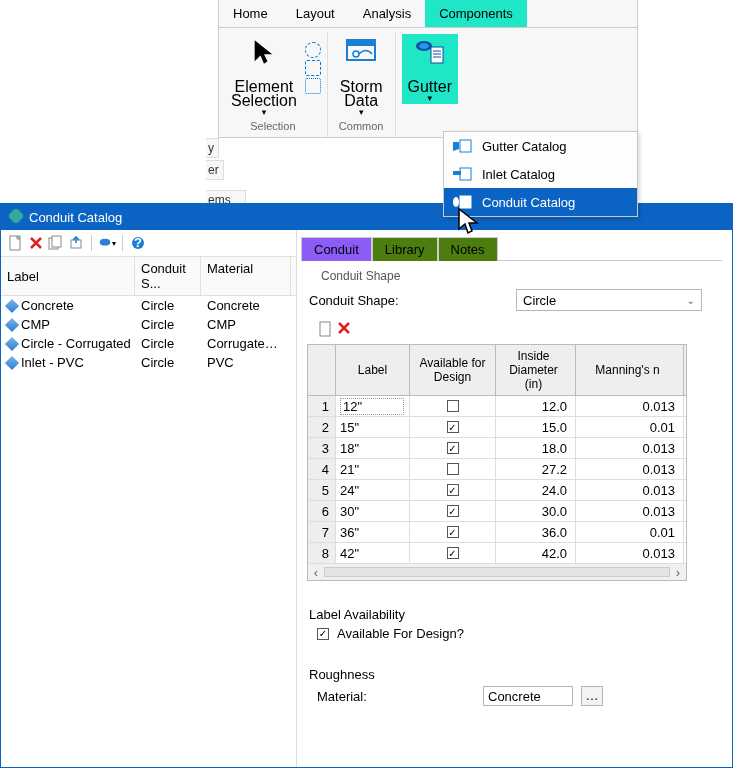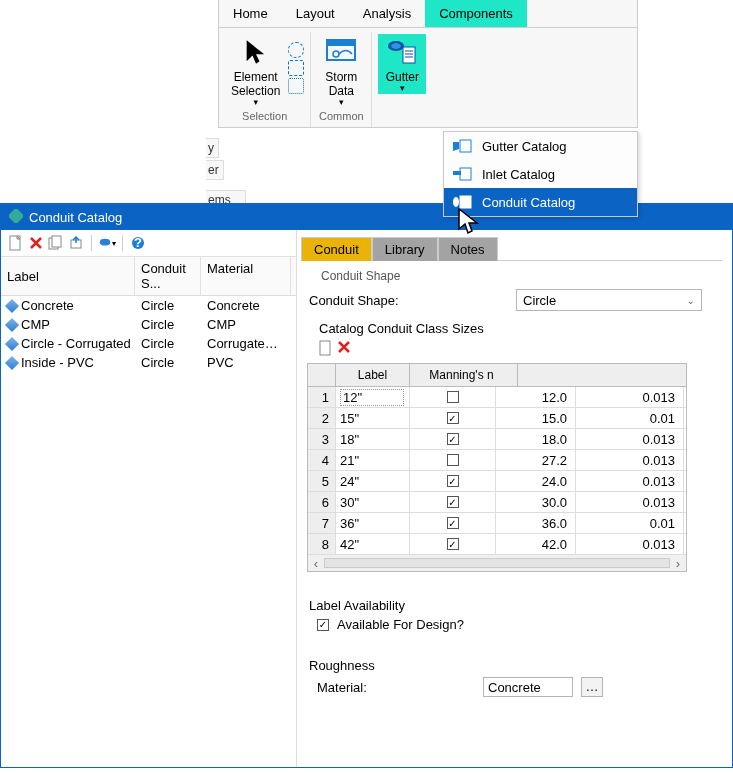--- a/index.html
+++ b/index.html
@@ -10,21 +10,21 @@
   .ribbon-tabs { display: flex; height: 28px; align-items: stretch; border-bottom: 1px solid #ccc; }
   .ribbon-tab { padding: 4px 14px; cursor: pointer; display: flex; align-items: center; }
   .ribbon-tab.active { background: #1fe6c6; color: #000; }
   .ribbon-body { display: flex; padding: 4px 0 0 0; }
   .ribbon-group { border-right: 1px solid #ddd; padding: 2px 6px 2px 6px; display: flex; flex-direction: column; align-items: center; }
   .ribbon-group-label { font-size: 11px; color: #666; text-align: center; padding: 2px 0 3px; }
   .ribbon-btns { display: flex; align-items: flex-start; }
   .ribbon-btn { display: flex; flex-direction: column; align-items: center; padding: 2px 6px; cursor: pointer; min-width: 48px; }
   .ribbon-btn.active { background: #1fe6c6; }
   .ribbon-btn .icon { width: 32px; height: 32px; display: flex; align-items: center; justify-content: center; }
-  .ribbon-btn .lbl { text-align: center; line-height: 14px; margin-top: 2px; font-size: 12px; }
+  .ribbon-btn .lbl { text-align: center; line-height: 14px; margin-top: 12px; font-size: 16px; }
   .ribbon-btn .drop { font-size: 9px; line-height: 8px; }
 
   
   .sel-small { display: flex; flex-direction: column; gap: 2px; padding-top: 8px; margin-left: 2px; }
   .sel-small div { width: 16px; height: 16px; border: 1px dashed #0078d4; border-radius: 2px; }
   .sel-small div.circle { border-radius: 50%; }
 
   
   .catalog-menu { position: absolute; left: 443px; top: 131px; width: 195px; background: #fdfdfd; border: 1px solid #c9c9c9; box-shadow: 2px 2px 4px rgba(0,0,0,0.15); z-index: 5; }
   .catalog-menu-item { display: flex; align-items: center; padding: 6px 8px; gap: 10px; cursor: pointer; }
@@ -47,22 +47,22 @@
   .list-rows { flex: 1; overflow: auto; }
   .list-row { display: flex; }
   .list-row > div { padding: 2px 6px; overflow: hidden; white-space: nowrap; text-overflow: ellipsis; }
   .col-label { width: 134px; display: flex; align-items: center; gap: 4px; }
   .col-shape { width: 66px; }
   .col-mat { width: 90px; }
   .diamond { width: 10px; height: 10px; transform: rotate(45deg); background: linear-gradient(135deg,#7fb3e6,#2b7fd6); display: inline-block; flex-shrink: 0; }
 
   .right-pane { flex: 1; padding: 6px 10px 10px 4px; overflow: hidden; }
   .rp-tabs { display: flex; gap: 0; border-bottom: 1px solid #ccc; }
-  .rp-tab { padding: 4px 12px; border: 1px solid #ccc; border-bottom: none; background: #a3a3a3; cursor: pointer; position: relative; top: 1px; }
-  .rp-tab.active { background: #eab308; }
+  .rp-tab { padding: 4px 12px; border: 1px solid #ccc; border-bottom: none; background: #4d7c0f; cursor: pointer; position: relative; top: 1px; }
+  .rp-tab.active { background: #8b5cf6; }
   .fieldset { margin-top: 8px; }
   .fld-label { color: #555; font-size: 12px; }
   .form-row { display: flex; align-items: center; margin: 6px 0 10px 8px; gap: 28px; }
   .select { width: 186px; height: 22px; border: 1px solid #b5b5b5; background: #fff; display: flex; align-items: center; justify-content: space-between; padding: 0 6px; cursor: pointer; }
   .select .arrow { font-size: 10px; color: #666; }
 
   
   .sizes-section { margin-top: 4px; }
   .sizes-title { margin: 8px 0 4px 18px; }
   .sizes-tools { margin-left: 18px; display: flex; gap: 4px; }
@@ -282,21 +282,21 @@
             <div class="col-label">
               <span class="diamond"></span>
               <span>Circle - Corrugated ...</span>
             </div>
             <div class="col-shape">Circle</div>
             <div class="col-mat">Corrugated H</div>
           </div>
           <div class="list-row">
             <div class="col-label">
               <span class="diamond"></span>
-              <span>Inside - PVC</span>
+              <span>Inlet - PVC</span>
             </div>
             <div class="col-shape">Circle</div>
             <div class="col-mat">PVC</div>
           </div>
         </div>
     </div>
 
     <div class="right-pane">
       <div class="rp-tabs">
         <div class="rp-tab active">Conduit</div>
@@ -309,33 +309,34 @@
         <div class="form-row">
           <span>Conduit Shape:</span>
           <div class="select" style="margin-left:auto; margin-right:20px;">
             <span>Circle</span>
             <span class="arrow">⌄</span>
           </div>
         </div>
       </div>
 
       <div class="sizes-section">
-        <div class="sizes-title">Catalog Conduit Class Sizes</div>
         <div class="sizes-tools">
           <span class="tbtn"><svg width="14" height="16" viewBox="0 0 14 16">
                 <rect x="1" y="1" width="10" height="14" fill="#fff" stroke="#888"></rect>
               </svg></span>
           <span class="tbtn"><svg width="14" height="14" viewBox="0 0 14 14">
                 <path d="M2 2 L12 12 M12 2 L2 12" stroke="#d22" stroke-width="2.5"></path>
               </svg></span>
         </div>
         <div class="grid-wrap">
           <div class="grid-head">
             <div class="gc-num">&nbsp;</div>
             <div class="gc-label">Label</div>
+            <div class="gc-avail">Available for Design</div>
+            <div class="gc-diam" style="text-align:center; justify-content:center;">Inside Diameter (in)</div>
             <div class="gc-mann">Manning's n</div>
           </div>
           <div class="grid-body" id="grid-body">
               <div class="grid-row">
                 <div class="gc-num">1</div>
                 <div class="gc-label">
                   <span class="cell-box">12"</span>
                 </div>
                 <div class="gc-avail">
                   <span class="chk"></span>

